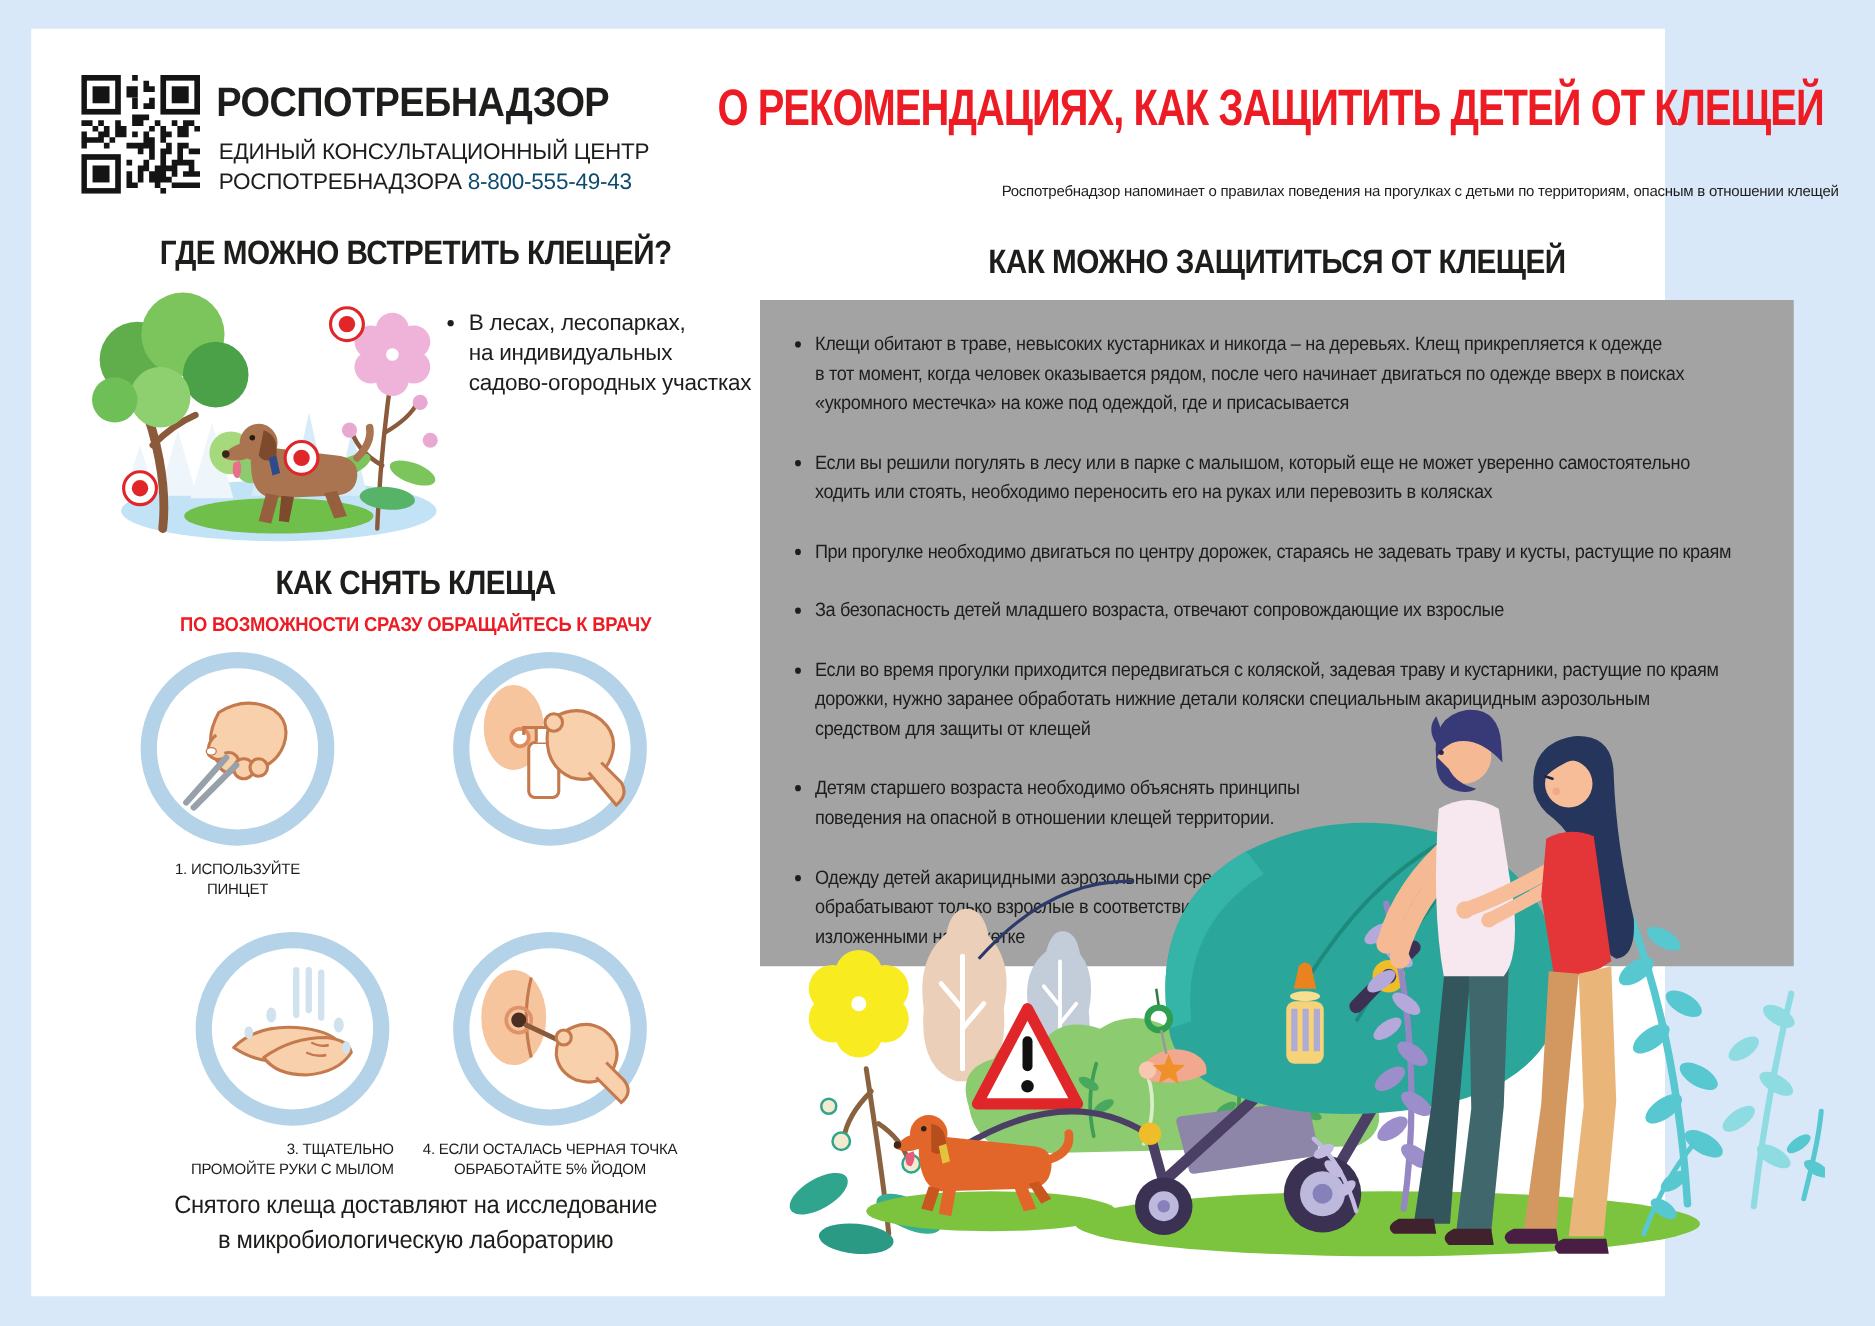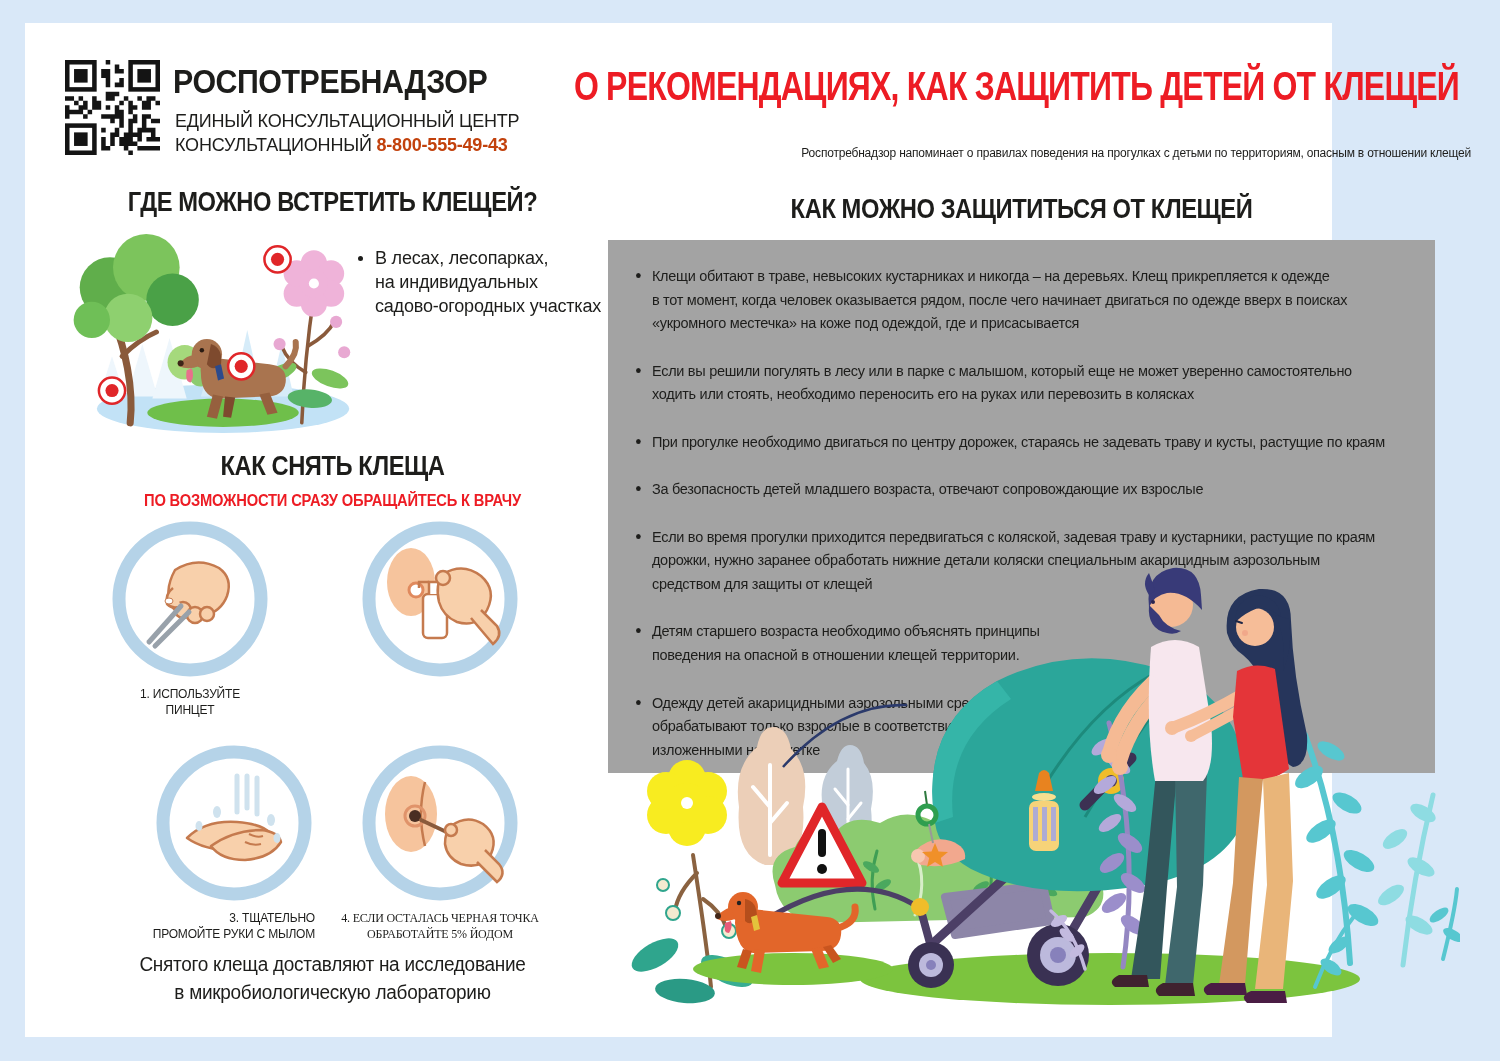--- a/index.html
+++ b/index.html
@@ -4,21 +4,21 @@
 <style>
   html,body{margin:0;padding:0;background:#d9e8f8;}
   .poster{position:relative;width:1500px;height:1061px;background:#d9e8f8;overflow:hidden;
           font-family:"Liberation Sans",sans-serif;color:#1d1d1b;}
   .card{position:absolute;left:25px;top:23px;width:1307px;height:1014px;background:#ffffff;}
 
   .qr{position:absolute;left:40px;top:37px;width:95px;height:95px;}
   .logo-title{position:absolute;left:148px;top:40px;margin:0;font-size:33px;font-weight:bold;
               letter-spacing:-.5px;white-space:nowrap;transform:scaleX(.92);transform-origin:0 0;}
   .logo-sub{position:absolute;left:150px;top:86px;font-size:18px;line-height:1.35;letter-spacing:-.2px;white-space:pre;}
-  .phone{color:#c2410c;font-weight:bold;}
+  .phone{color:#0c4a6e;font-weight:normal;}
 
   h1{position:absolute;left:440px;top:40px;width:990px;margin:0;text-align:center;font-size:41px;
      letter-spacing:-1px;color:#ED1C24;white-space:nowrap;font-weight:bold;
      transform:scaleX(.78);transform-origin:center top;}
   .subtitle{position:absolute;left:420px;top:107px;width:1010px;margin:16px;text-align:right;
             font-size:12px;letter-spacing:-.2px;white-space:pre;}
 
   h2{position:absolute;margin:0;font-size:27px;font-weight:bold;letter-spacing:-.5px;text-align:center;
      white-space:nowrap;transform:scaleX(.88);transform-origin:center top;}
   .h-where{left:55px;top:164px;width:505px;}
@@ -32,21 +32,21 @@
   .where-list li::before{content:"";position:absolute;left:-17px;top:9px;width:5px;height:5px;border-radius:50%;background:#1d1d1b;}
 
   .warn{position:absolute;left:55px;top:469px;width:505px;text-align:center;font-size:16px;font-weight:bold;
         color:#ED1C24;letter-spacing:-.2px;white-space:nowrap;transform:scaleX(.92);transform-origin:center top;}
 
   .steps{position:absolute;left:40px;top:495px;width:500px;height:430px;}
   .step{position:absolute;width:250px;text-align:center;}
   .step:nth-of-type(1){left:0;top:0;}
   .step:nth-of-type(2){left:250px;top:0;}
   .step:nth-of-type(3){left:0;top:224px;text-align:right;}
-  .step:nth-of-type(4){left:250px;top:224px;font-family:Liberation Serif, serif;}
+  .step:nth-of-type(4){left:250px;top:224px;}
   .ring{width:162px;height:162px;margin:0 auto;}
   .cap{margin:3px auto 0;font-size:12px;line-height:1.3;letter-spacing:-.2px;white-space:pre;}
 
   .note{position:absolute;left:85px;top:927px;width:445px;margin:0;text-align:center;font-size:20px;
         line-height:1.4;letter-spacing:-.3px;white-space:pre;transform:scaleX(.95);transform-origin:center top;}
 
   .panel{position:absolute;left:583px;top:217px;width:827px;height:533px;background:#a3a3a3;}
   .panel ul{margin:0;padding:24px 0 0 47px;width:800px;list-style:none;font-size:15.5px;line-height:1.52;
             letter-spacing:-.3px;transform:scaleX(.935);transform-origin:0 0;}
   .panel li{position:relative;margin-bottom:24px;white-space:pre;}
@@ -69,21 +69,21 @@
           <rect x="63.33333333333333" y="0" width="31.666666666666664" height="31.666666666666664" fill="#141414"></rect>
           <rect x="67.85714285714285" y="4.523809523809524" width="22.61904761904762" height="22.61904761904762" fill="#fff"></rect>
           <rect x="72.38095238095238" y="9.047619047619047" width="13.571428571428571" height="13.571428571428571" fill="#141414"></rect>
           <rect x="0" y="63.33333333333333" width="31.666666666666664" height="31.666666666666664" fill="#141414"></rect>
           <rect x="4.523809523809524" y="67.85714285714285" width="22.61904761904762" height="22.61904761904762" fill="#fff"></rect>
           <rect x="9.047619047619047" y="72.38095238095238" width="13.571428571428571" height="13.571428571428571" fill="#141414"></rect>
           <path d="M40.71 0.00h4.52v4.52h-4.52zM49.76 4.52h4.52v4.52h-4.52zM36.19 9.05h4.52v4.52h-4.52zM40.71 9.05h4.52v4.52h-4.52zM49.76 9.05h4.52v4.52h-4.52zM54.29 9.05h4.52v4.52h-4.52zM36.19 13.57h4.52v4.52h-4.52zM40.71 13.57h4.52v4.52h-4.52zM40.71 18.10h4.52v4.52h-4.52zM54.29 18.10h4.52v4.52h-4.52zM40.71 22.62h4.52v4.52h-4.52zM49.76 22.62h4.52v4.52h-4.52zM54.29 22.62h4.52v4.52h-4.52zM40.71 31.67h4.52v4.52h-4.52zM45.24 31.67h4.52v4.52h-4.52zM49.76 31.67h4.52v4.52h-4.52zM0.00 36.19h4.52v4.52h-4.52zM4.52 36.19h4.52v4.52h-4.52zM13.57 36.19h4.52v4.52h-4.52zM27.14 36.19h4.52v4.52h-4.52zM40.71 36.19h4.52v4.52h-4.52zM45.24 36.19h4.52v4.52h-4.52zM58.81 36.19h4.52v4.52h-4.52zM72.38 36.19h4.52v4.52h-4.52zM81.43 36.19h4.52v4.52h-4.52zM85.95 36.19h4.52v4.52h-4.52zM9.05 40.71h4.52v4.52h-4.52zM18.10 40.71h4.52v4.52h-4.52zM27.14 40.71h4.52v4.52h-4.52zM31.67 40.71h4.52v4.52h-4.52zM54.29 40.71h4.52v4.52h-4.52zM63.33 40.71h4.52v4.52h-4.52zM76.90 40.71h4.52v4.52h-4.52zM81.43 40.71h4.52v4.52h-4.52zM90.48 40.71h4.52v4.52h-4.52zM0.00 45.24h4.52v4.52h-4.52zM13.57 45.24h4.52v4.52h-4.52zM18.10 45.24h4.52v4.52h-4.52zM27.14 45.24h4.52v4.52h-4.52zM31.67 45.24h4.52v4.52h-4.52zM40.71 45.24h4.52v4.52h-4.52zM49.76 45.24h4.52v4.52h-4.52zM63.33 45.24h4.52v4.52h-4.52zM67.86 45.24h4.52v4.52h-4.52zM76.90 45.24h4.52v4.52h-4.52zM81.43 45.24h4.52v4.52h-4.52zM0.00 49.76h4.52v4.52h-4.52zM4.52 49.76h4.52v4.52h-4.52zM9.05 49.76h4.52v4.52h-4.52zM13.57 49.76h4.52v4.52h-4.52zM22.62 49.76h4.52v4.52h-4.52zM49.76 49.76h4.52v4.52h-4.52zM54.29 49.76h4.52v4.52h-4.52zM63.33 49.76h4.52v4.52h-4.52zM0.00 54.29h4.52v4.52h-4.52zM18.10 54.29h4.52v4.52h-4.52zM36.19 54.29h4.52v4.52h-4.52zM40.71 54.29h4.52v4.52h-4.52zM45.24 54.29h4.52v4.52h-4.52zM49.76 54.29h4.52v4.52h-4.52zM54.29 54.29h4.52v4.52h-4.52zM67.86 54.29h4.52v4.52h-4.52zM76.90 54.29h4.52v4.52h-4.52zM81.43 54.29h4.52v4.52h-4.52zM45.24 58.81h4.52v4.52h-4.52zM54.29 58.81h4.52v4.52h-4.52zM63.33 58.81h4.52v4.52h-4.52zM67.86 58.81h4.52v4.52h-4.52zM76.90 58.81h4.52v4.52h-4.52zM85.95 58.81h4.52v4.52h-4.52zM90.48 58.81h4.52v4.52h-4.52zM54.29 63.33h4.52v4.52h-4.52zM63.33 63.33h4.52v4.52h-4.52zM76.90 63.33h4.52v4.52h-4.52zM36.19 67.86h4.52v4.52h-4.52zM49.76 67.86h4.52v4.52h-4.52zM63.33 67.86h4.52v4.52h-4.52zM72.38 67.86h4.52v4.52h-4.52zM76.90 67.86h4.52v4.52h-4.52zM81.43 67.86h4.52v4.52h-4.52zM85.95 67.86h4.52v4.52h-4.52zM45.24 72.38h4.52v4.52h-4.52zM49.76 72.38h4.52v4.52h-4.52zM58.81 72.38h4.52v4.52h-4.52zM63.33 72.38h4.52v4.52h-4.52zM67.86 72.38h4.52v4.52h-4.52zM72.38 72.38h4.52v4.52h-4.52zM85.95 72.38h4.52v4.52h-4.52zM36.19 76.90h4.52v4.52h-4.52zM45.24 76.90h4.52v4.52h-4.52zM54.29 76.90h4.52v4.52h-4.52zM58.81 76.90h4.52v4.52h-4.52zM63.33 76.90h4.52v4.52h-4.52zM72.38 76.90h4.52v4.52h-4.52zM81.43 76.90h4.52v4.52h-4.52zM85.95 76.90h4.52v4.52h-4.52zM90.48 76.90h4.52v4.52h-4.52zM36.19 81.43h4.52v4.52h-4.52zM45.24 81.43h4.52v4.52h-4.52zM54.29 81.43h4.52v4.52h-4.52zM58.81 81.43h4.52v4.52h-4.52zM63.33 81.43h4.52v4.52h-4.52zM67.86 81.43h4.52v4.52h-4.52zM36.19 85.95h4.52v4.52h-4.52zM40.71 85.95h4.52v4.52h-4.52zM58.81 85.95h4.52v4.52h-4.52zM72.38 85.95h4.52v4.52h-4.52zM76.90 85.95h4.52v4.52h-4.52zM81.43 85.95h4.52v4.52h-4.52zM85.95 85.95h4.52v4.52h-4.52zM90.48 85.95h4.52v4.52h-4.52zM63.33 90.48h4.52v4.52h-4.52z" fill="#141414"></path>
         </svg>
     </div>
     <div class="logo-title">РОСПОТРЕБНАДЗОР</div>
-    <div class="logo-sub"><span>ЕДИНЫЙ КОНСУЛЬТАЦИОННЫЙ ЦЕНТР</span><br><span>КОНСУЛЬТАЦИОННЫЙ </span><span class="phone">8-800-555-49-43</span></div>
+    <div class="logo-sub"><span>ЕДИНЫЙ КОНСУЛЬТАЦИОННЫЙ ЦЕНТР</span><br><span>РОСПОТРЕБНАДЗОРА </span><span class="phone">8-800-555-49-43</span></div>
 
     <h1>О РЕКОМЕНДАЦИЯХ, КАК ЗАЩИТИТЬ ДЕТЕЙ ОТ КЛЕЩЕЙ</h1>
     <p class="subtitle">Роспотребнадзор напоминает о правилах поведения на прогулках с детьми по территориям, опасным в отношении клещей</p>
 
     <h2 class="h-where">ГДЕ МОЖНО ВСТРЕТИТЬ КЛЕЩЕЙ?</h2>
 
     <svg class="where-illo" viewBox="0 0 290 212">
       <ellipse cx="150" cy="182" rx="125" ry="24" fill="#c2e2f6"></ellipse>
       <g fill="#eef6fc">
         <path d="M55,170 L70,118 L85,170 Z"></path>

